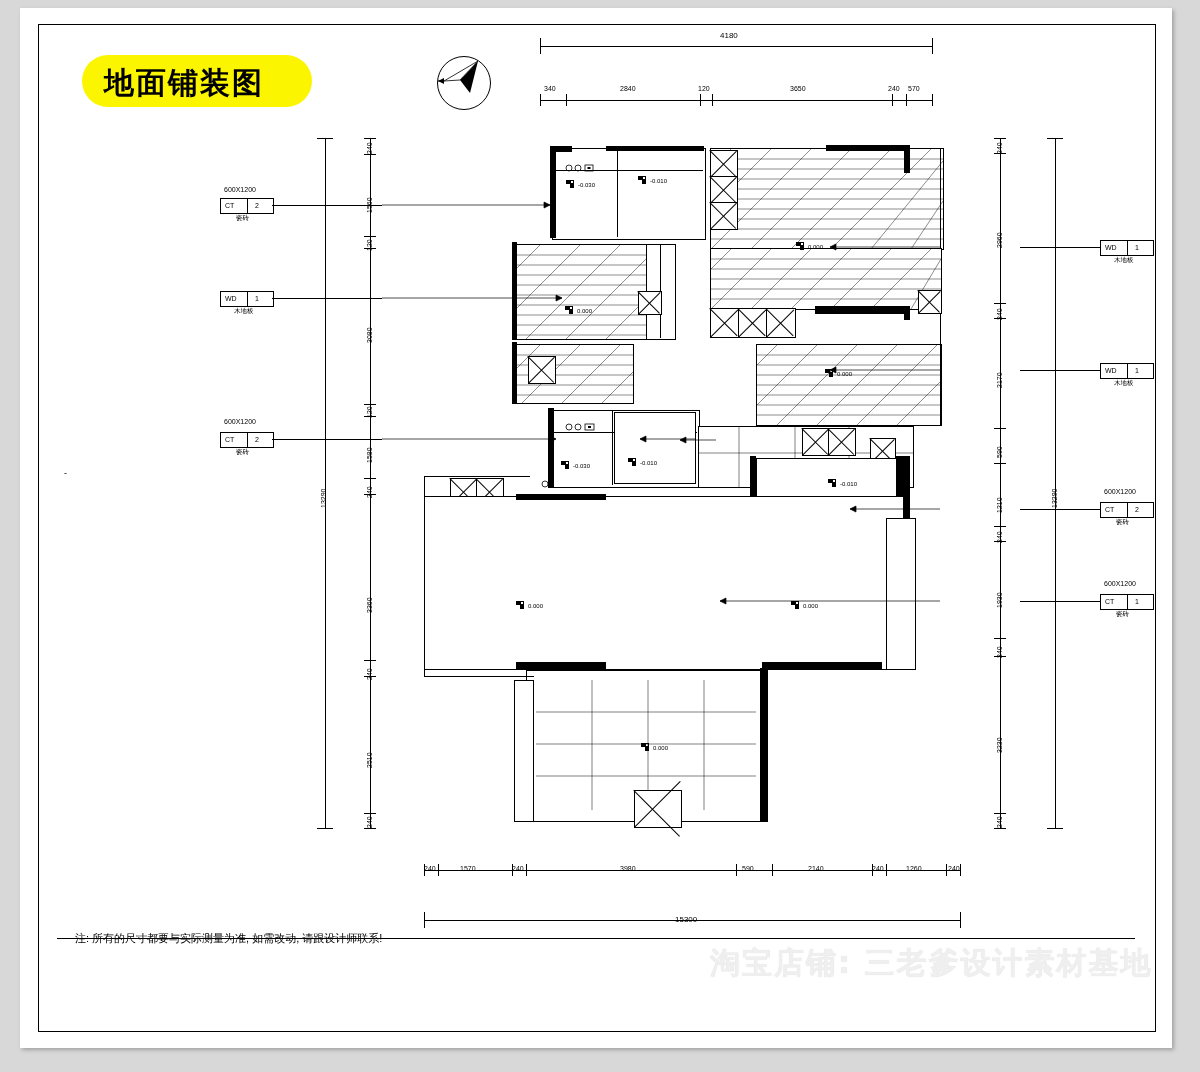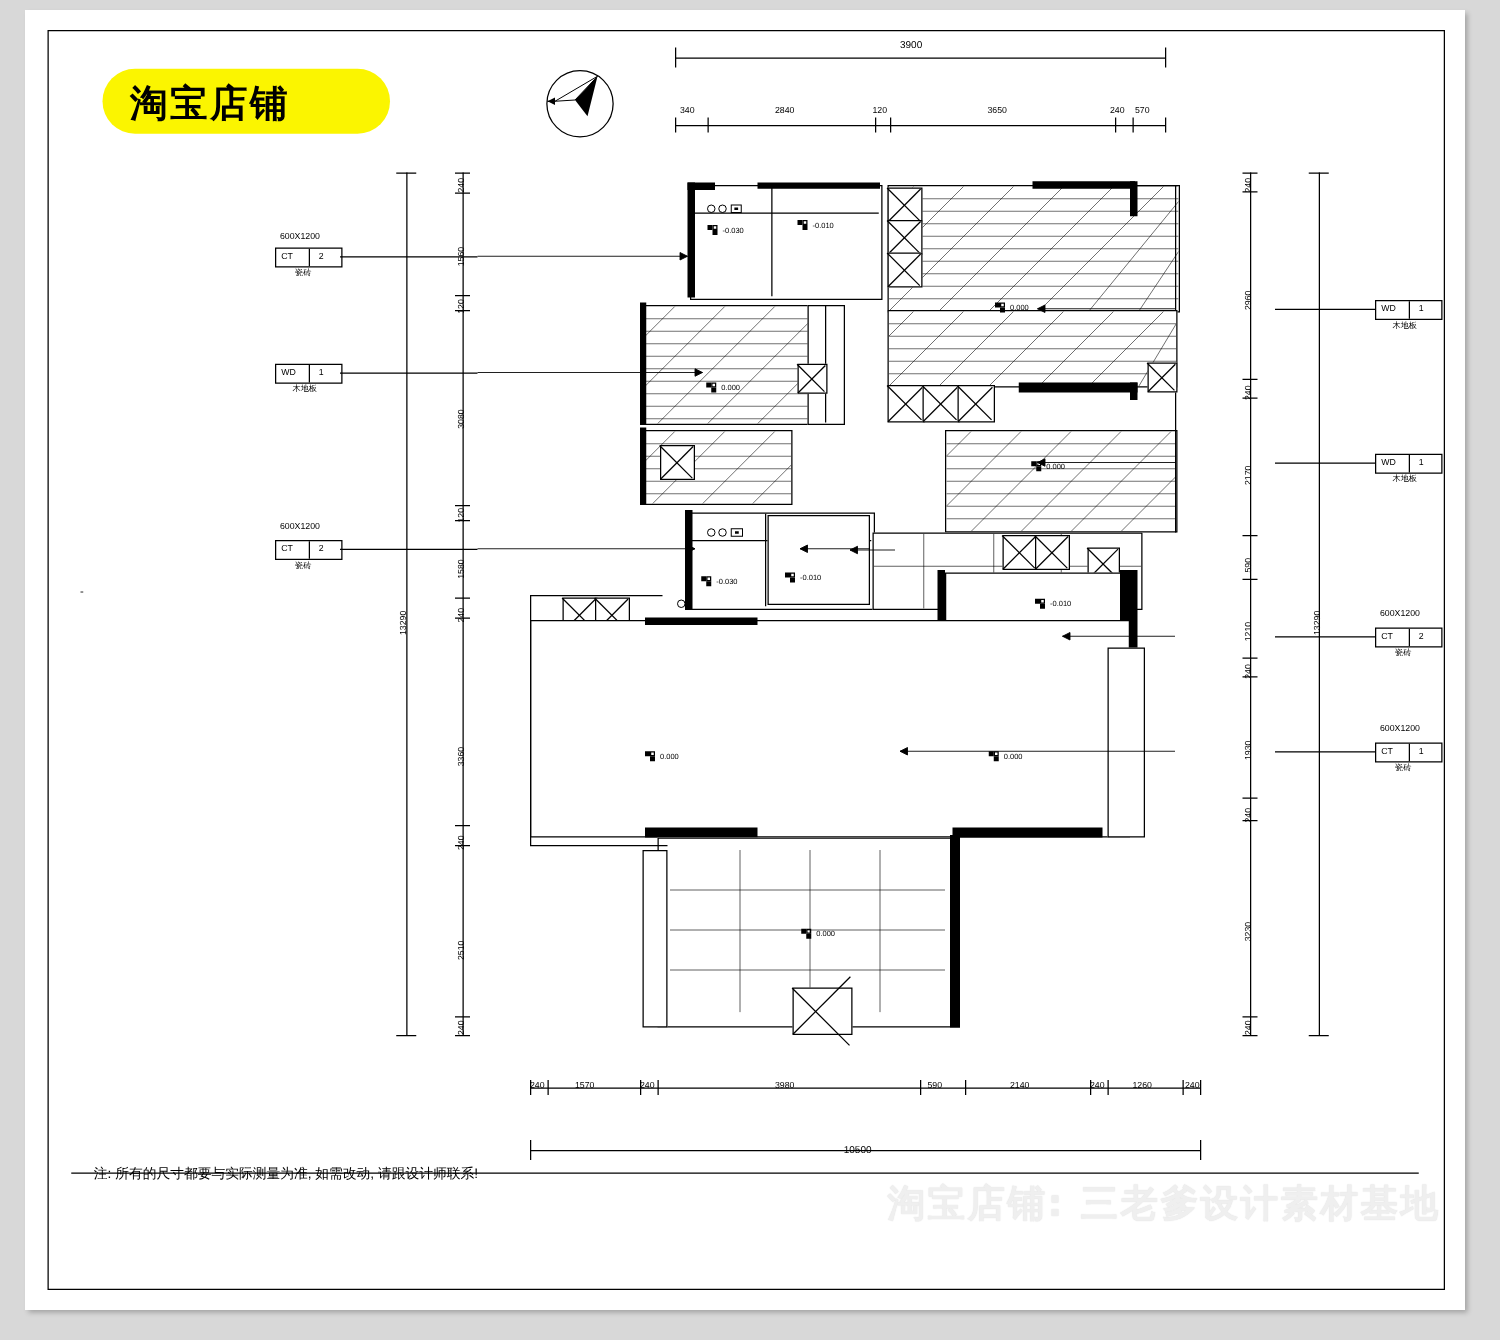--- a/index.html
+++ b/index.html
@@ -49,36 +49,36 @@
   .watermark{position:absolute;left:690px;top:935px;font-size:30px;font-weight:bold;color:#efefef;letter-spacing:2px;font-family:"DejaVu Sans",sans-serif;text-shadow:0 0 1px #dcdcdc;}
   .leftnub{position:absolute;left:44px;top:460px;font-size:9px;color:#000;}
 </style>
 </head>
 <body>
 
 <div id="sheet">
   <div id="border"></div>
 
   <div id="titleBadge"></div>
-  <div id="titleText">淘宝店铺</div>
+  <div id="titleText">地面铺装图</div>
 
   <div id="northCircle"></div>
   <svg class="abs" style="left:410px;top:45px;width:70px;height:60px">
     <polygon points="48,8 40,40 30,27" fill="#000"></polygon>
     <polygon points="48,8 30,27 14,28" fill="#fff" stroke="#000" stroke-width="0.8"></polygon>
     <line x1="14" y1="28" x2="8" y2="28" stroke="#000" stroke-width="1"></line>
     <polygon points="8,28 14,25 14,31" fill="#000"></polygon>
   </svg>
 
   <div class="leftnub">-</div>
 
   <div class="ln h" style="left:520px;top:38px;width:392px;"></div>
   <div class="ln v" style="left:520px;top:30px;height:16px;"></div>
   <div class="ln v" style="left:912px;top:30px;height:16px;"></div>
-  <div class="txt" style="left:700px;top:24px;">3900</div>
+  <div class="txt" style="left:700px;top:24px;">4180</div>
 
   <div class="ln h" style="left:520px;top:92px;width:392px;"></div>
   <div class="ln v" style="left:520px;top:86px;height:12px;"></div>
   <div class="ln v" style="left:546px;top:86px;height:12px;"></div>
   <div class="ln v" style="left:680px;top:86px;height:12px;"></div>
   <div class="ln v" style="left:692px;top:86px;height:12px;"></div>
   <div class="ln v" style="left:872px;top:86px;height:12px;"></div>
   <div class="ln v" style="left:886px;top:86px;height:12px;"></div>
   <div class="ln v" style="left:912px;top:86px;height:12px;"></div>
   <div class="txt7" style="left:524px;top:77px;">340</div>
@@ -165,21 +165,21 @@
   <div class="txt7" style="left:600px;top:857px;">3980</div>
   <div class="txt7" style="left:722px;top:857px;">590</div>
   <div class="txt7" style="left:788px;top:857px;">2140</div>
   <div class="txt7" style="left:852px;top:857px;">240</div>
   <div class="txt7" style="left:886px;top:857px;">1260</div>
   <div class="txt7" style="left:928px;top:857px;">240</div>
 
   <div class="ln h" style="left:404px;top:912px;width:536px;"></div>
   <div class="ln v" style="left:404px;top:904px;height:16px;"></div>
   <div class="ln v" style="left:940px;top:904px;height:16px;"></div>
-  <div class="txt" style="left:655px;top:908px;">10500</div>
+  <div class="txt" style="left:655px;top:908px;">15300</div>
 
   <div class="tagsize" style="left:204px;top:178px;">600X1200</div>
   <div class="tag" style="left:200px;top:190px;">
     <div class="mid"></div>
     <div class="l">CT</div>
     <div class="r">2</div>
   </div>
   <div class="tagsub" style="left:216px;top:206px;">瓷砖</div>
   <div class="ln h" style="left:252px;top:197px;width:110px;"></div>
 

